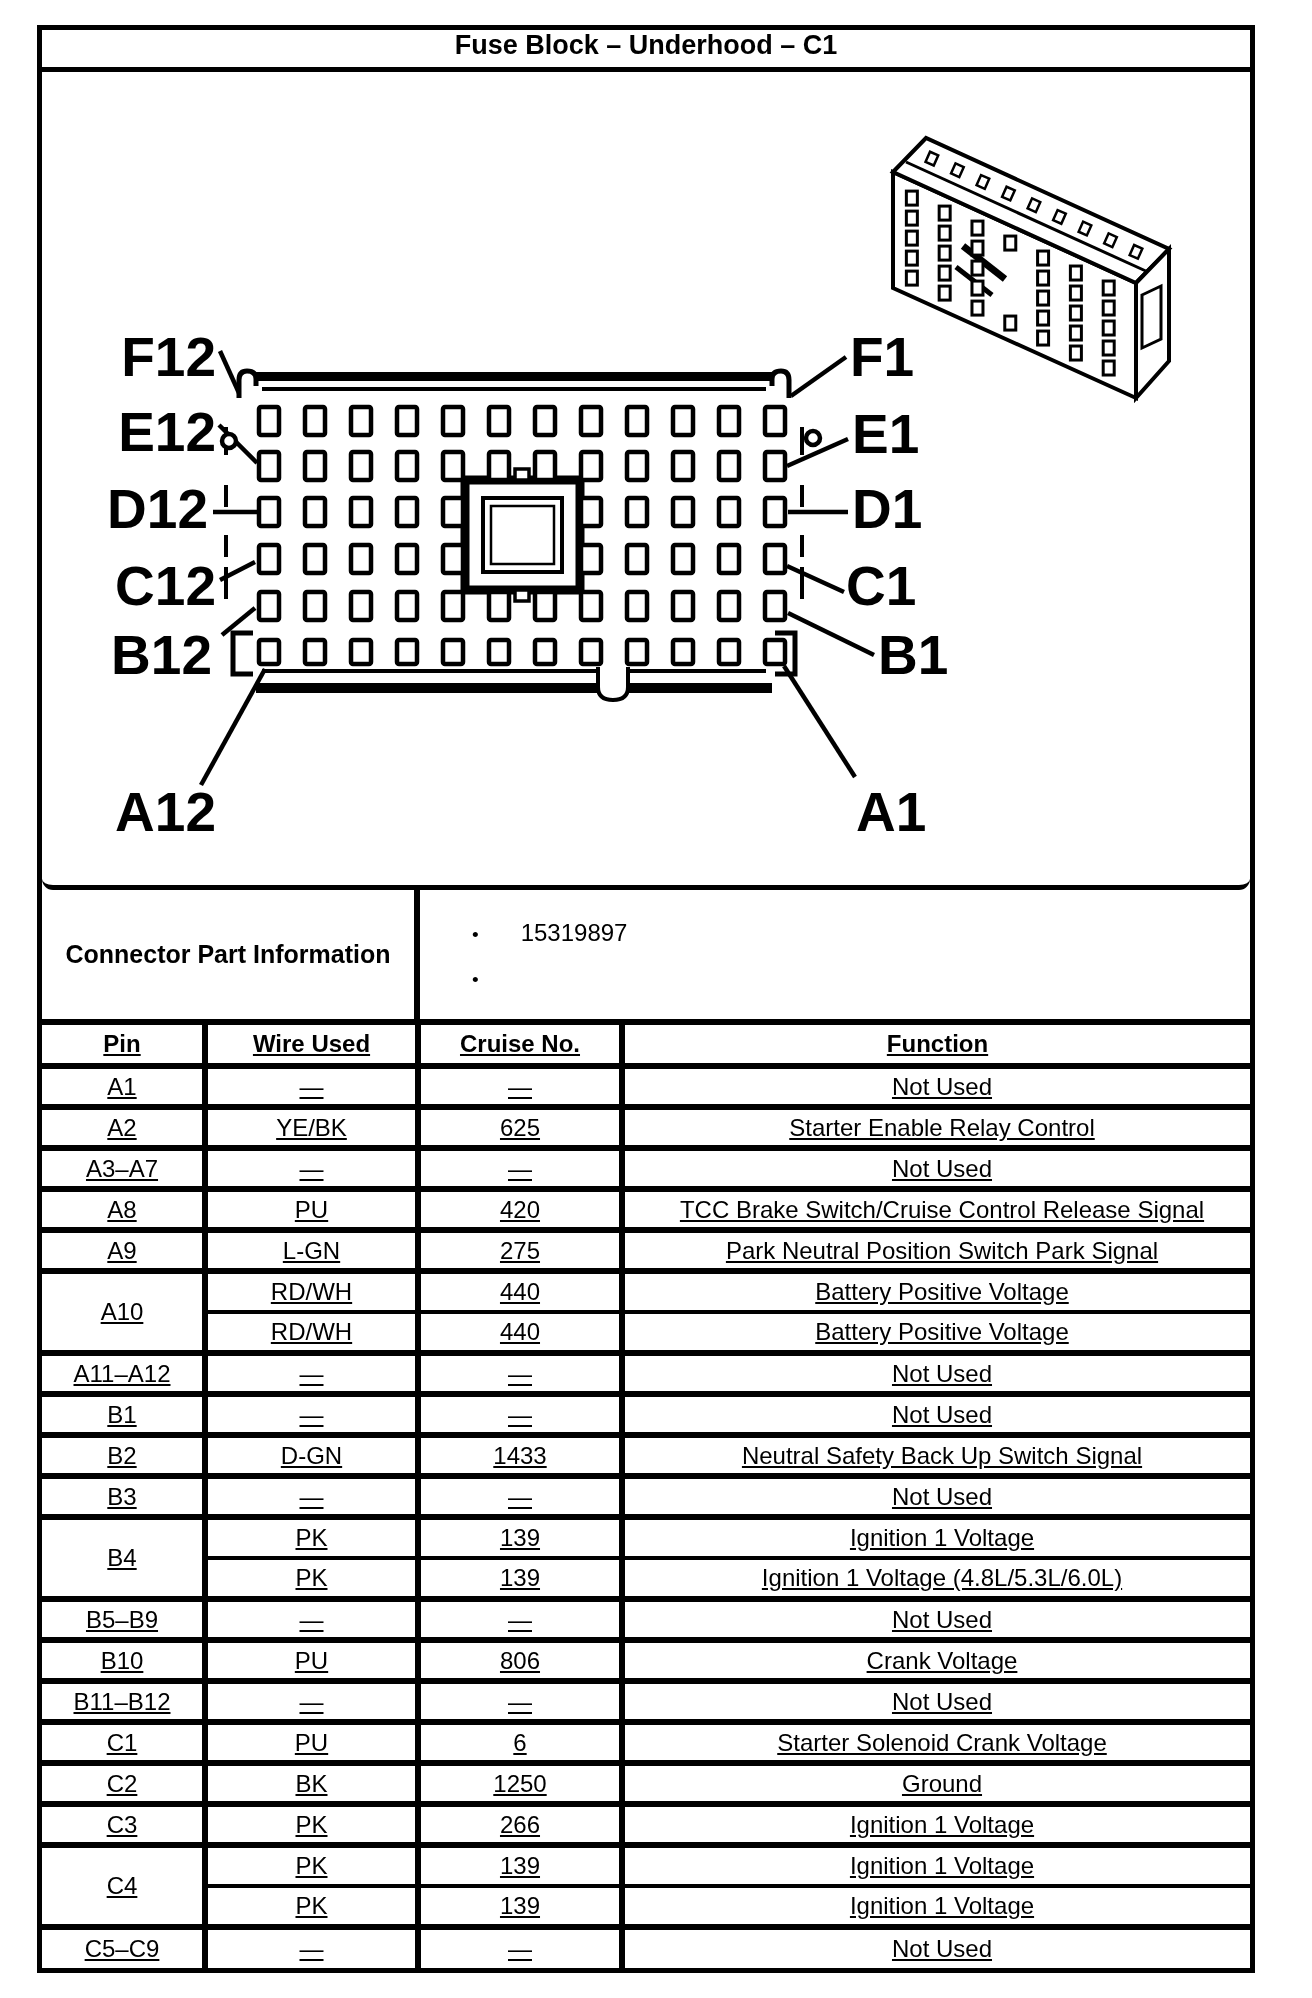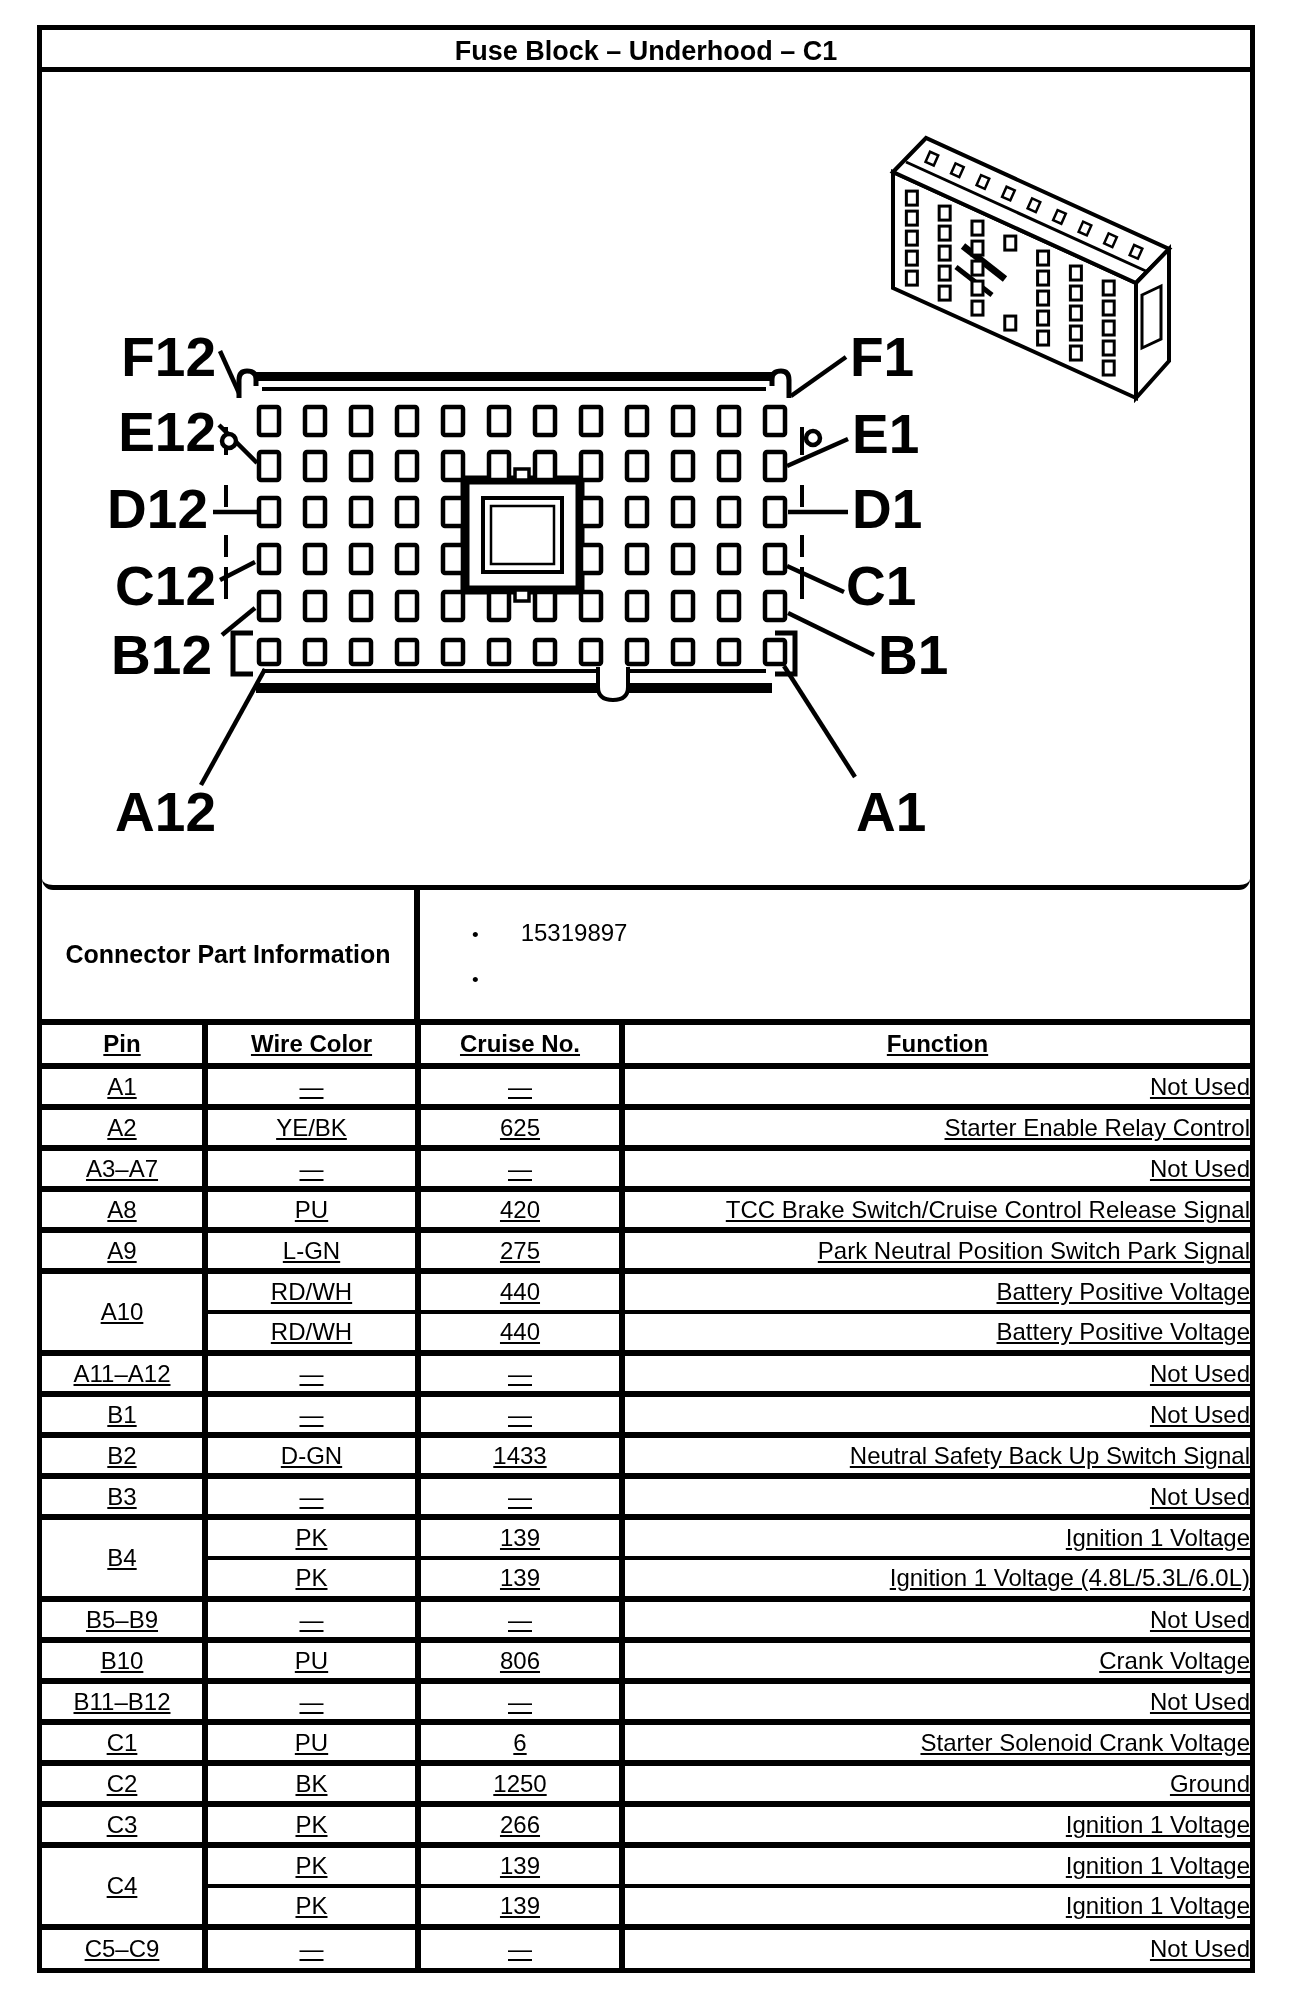--- a/index.html
+++ b/index.html
@@ -8,21 +8,21 @@
     width:1312px; height:1998px; position:relative;
     background:#ffffff; color:#000;
     font-family:"Liberation Sans","DejaVu Sans",sans-serif;
   }
   .sheet {
     position:absolute; left:37px; top:25px; width:1218px;
     border:5px solid #000; background:#fff;
   }
   .title-row {
     height:42px; border-bottom:5px solid #000;
-    display:flex; align-items:flex-end; justify-content:center;
+    display:flex; align-items:flex-start; justify-content:center;
   }
   .title-row span { font-size:27px; font-weight:700; }
   .figure { height:818px; border-bottom:5px solid #000; overflow:hidden;border-radius:11px; }
   .figure svg { display:block; }
   .partinfo { height:135px; border-bottom:6px solid #000; display:flex; }
   .pi-left {
     width:378px; border-right:6px solid #000;
     display:flex; align-items:center; justify-content:center;
     font-size:25px; font-weight:700; text-align:left;
   }
@@ -36,21 +36,21 @@
   td {
     border:4px solid #000; border-left-width:6px; border-right-width:6px;
     height:41px; text-align:center; font-size:24px; padding:0;
     overflow:hidden; white-space:nowrap;
   }
   td:first-child { border-left:none; }
   td:last-child  { border-right:none; }
   thead td { font-weight:700; border-top:none; border-bottom-width:6px; }
   tbody tr.gs td { border-top-width:6px; }
   tbody tr:last-child td { border-bottom:none; }
-  td.fn { text-align:right; padding-left:9px; }
+  td.fn { text-align:center; padding-left:9px; }
   text.pinlbl { font-weight:700; font-size:55px; fill:#000; stroke:none; }
 </style>
 </head>
 <body>
 
 <div class="sheet">
 
   <div class="title-row">
     <span>Fuse Block – Underhood – C1</span>
   </div>
@@ -272,21 +272,21 @@
   <table>
     <colgroup>
         <col style="width:163px">
         <col style="width:213px">
         <col style="width:204px">
         <col>
       </colgroup>
     <thead>
       <tr>
         <td>Pin</td>
-        <td>Wire Color</td>
+        <td>Wire Used</td>
         <td>Cruise No.</td>
         <td>Function</td>
       </tr>
     </thead>
     <tbody>
       <tr class="gs">
         <td>A1</td>
         <td>—</td>
         <td>—</td>
         <td class="fn">Not Used</td>

